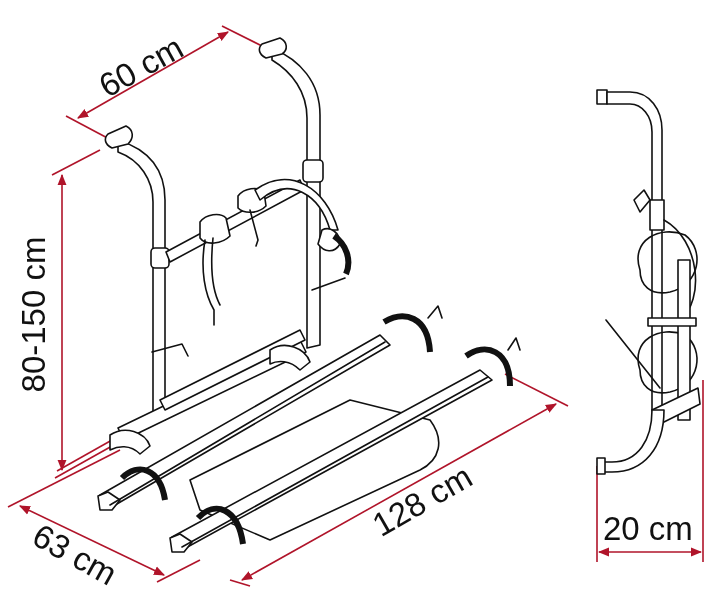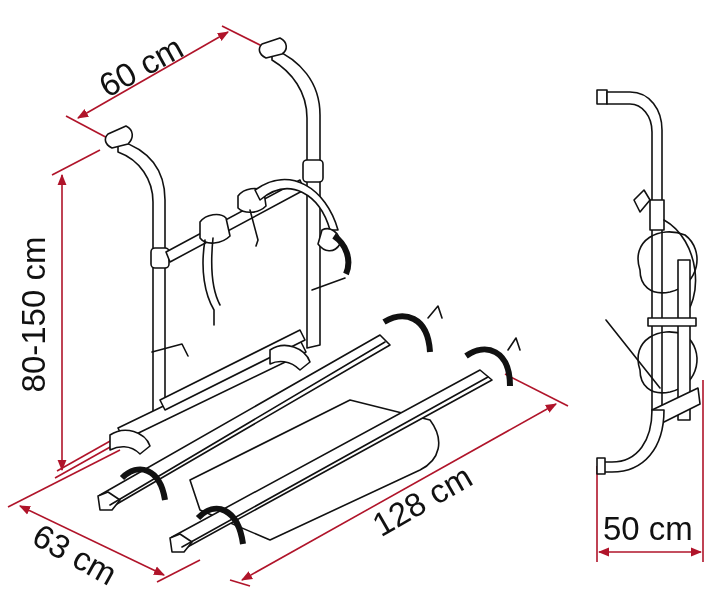--- a/index.html
+++ b/index.html
@@ -124,15 +124,15 @@
 </svg>
 
 <div class="dim-label" style="left:96px; top:50px; transform:rotate(-29deg);">60 cm</div>
 
 <div class="dim-label" style="left:-44px; top:298px; transform:rotate(-90deg);">80-150 cm</div>
 
 <div class="dim-label" style="left:30px; top:538px; transform:rotate(29deg);">63 cm</div>
 
 <div class="dim-label" style="left:368px; top:484px; transform:rotate(-30deg);">128 cm</div>
 
-<div class="dim-label" style="left:603px; top:512px;">50 cm</div>
+<div class="dim-label" style="left:603px; top:512px;">20 cm</div>
 
 </div>
 
 </body></html>

